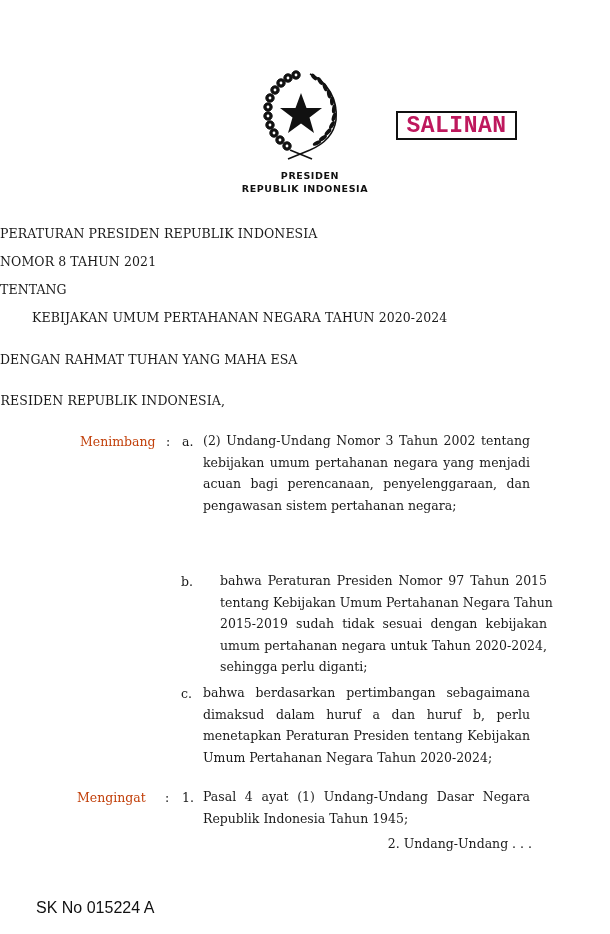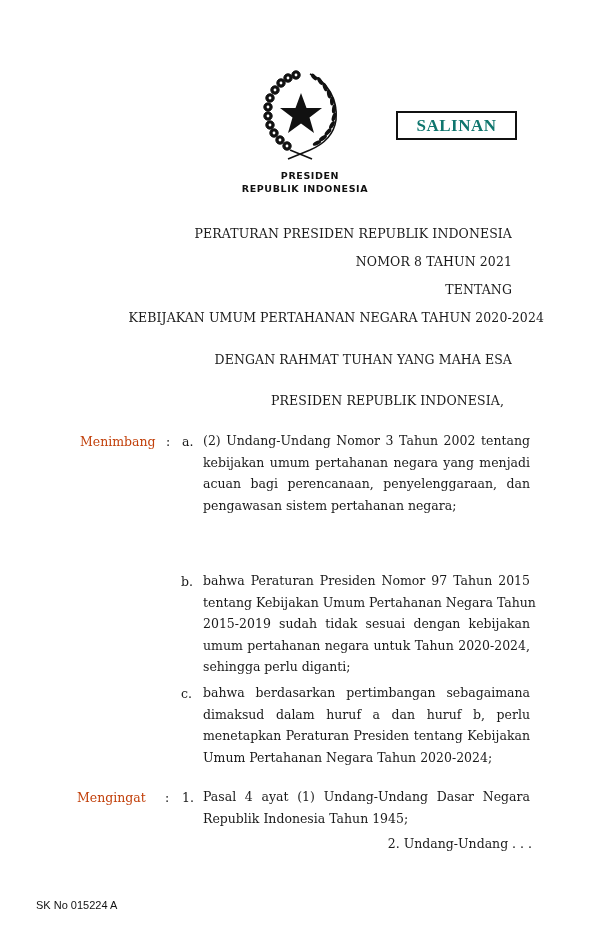--- a/index.html
+++ b/index.html
@@ -29,46 +29,46 @@
     .stamp {
       position: absolute;
       left: 396px;
       top: 111px;
       width: 117px;
       height: 25px;
       border: 2px solid #111;
       display: flex;
       align-items: center;
       justify-content: center;
-      font-family: Liberation Serif, serif;
+      font-family: Liberation Mono, monospace;
       font-weight: bold;
-      font-size: 17px;
+      font-size: 23px;
       letter-spacing: 0.5px;
-      color: #0f766e;
+      color: #be185d;
     }
 
     .presiden-caption {
       position: absolute;
       left: 0;
       width: 610px;
       text-align: center;
       font-family: "DejaVu Sans", sans-serif;
       font-size: 9.5px;
       letter-spacing: 0.6px;
       color: #111;
       font-weight: bold;
     }
     .presiden-caption.line1 { top: 170px; left: 5px; }
     .presiden-caption.line2 { top: 183px; left: 0; }
 
     .title-line {
       position: absolute;
       left: 0;
       width: 512px;
-      text-align: right;
+      text-align: left;
       font-size: 12.5px;
       letter-spacing: 0.1px;
       color: #1a1a1a;
       white-space: nowrap;
     }
 
     .section-label {
       position: absolute;
       font-size: 12.5px;
       color: #c2410c;
@@ -112,21 +112,21 @@
       font-size: 12.5px;
       color: #1a1a1a;
       white-space: nowrap;
     }
 
     .footer-code {
       position: absolute;
       left: 36px;
       top: 899px;
       font-family: "Liberation Sans", sans-serif;
-      font-size: 11px;
+      font-size: 16px;
       color: #111;
       white-space: nowrap;
     }
   </style>
 </head>
 <body>
 
 <div class="emblem">
   <svg width="96" height="96" viewBox="0 0 96 96" xmlns="http://www.w3.org/2000/svg">
 
@@ -202,21 +202,21 @@
 
 <div class="item-marker" style="left:182px; top:434px;">a.</div>
 <div class="item-body" style="top:430px;">
   <span class="ln">(2) Undang-Undang Nomor 3 Tahun 2002 tentang</span>
   <span class="ln">kebijakan umum pertahanan negara yang menjadi</span>
   <span class="ln">acuan bagi perencanaan, penyelenggaraan, dan</span>
   <span class="ln last">pengawasan sistem pertahanan negara;</span>
 </div>
 
 <div class="item-marker" style="left:181px; top:574px;">b.</div>
-<div class="item-body" style="top:570px;">
+<div class="item-body" style="top:570px;margin-left:17px;">
   <span class="ln">bahwa Peraturan Presiden Nomor 97 Tahun 2015</span>
   <span class="ln">tentang Kebijakan Umum Pertahanan Negara Tahun</span>
   <span class="ln">2015-2019 sudah tidak sesuai dengan kebijakan</span>
   <span class="ln">umum pertahanan negara untuk Tahun 2020-2024,</span>
   <span class="ln last">sehingga perlu diganti;</span>
 </div>
 
 <div class="item-marker" style="left:181px; top:686px;">c.</div>
 <div class="item-body" style="top:682px;">
   <span class="ln">bahwa berdasarkan pertimbangan sebagaimana</span>

